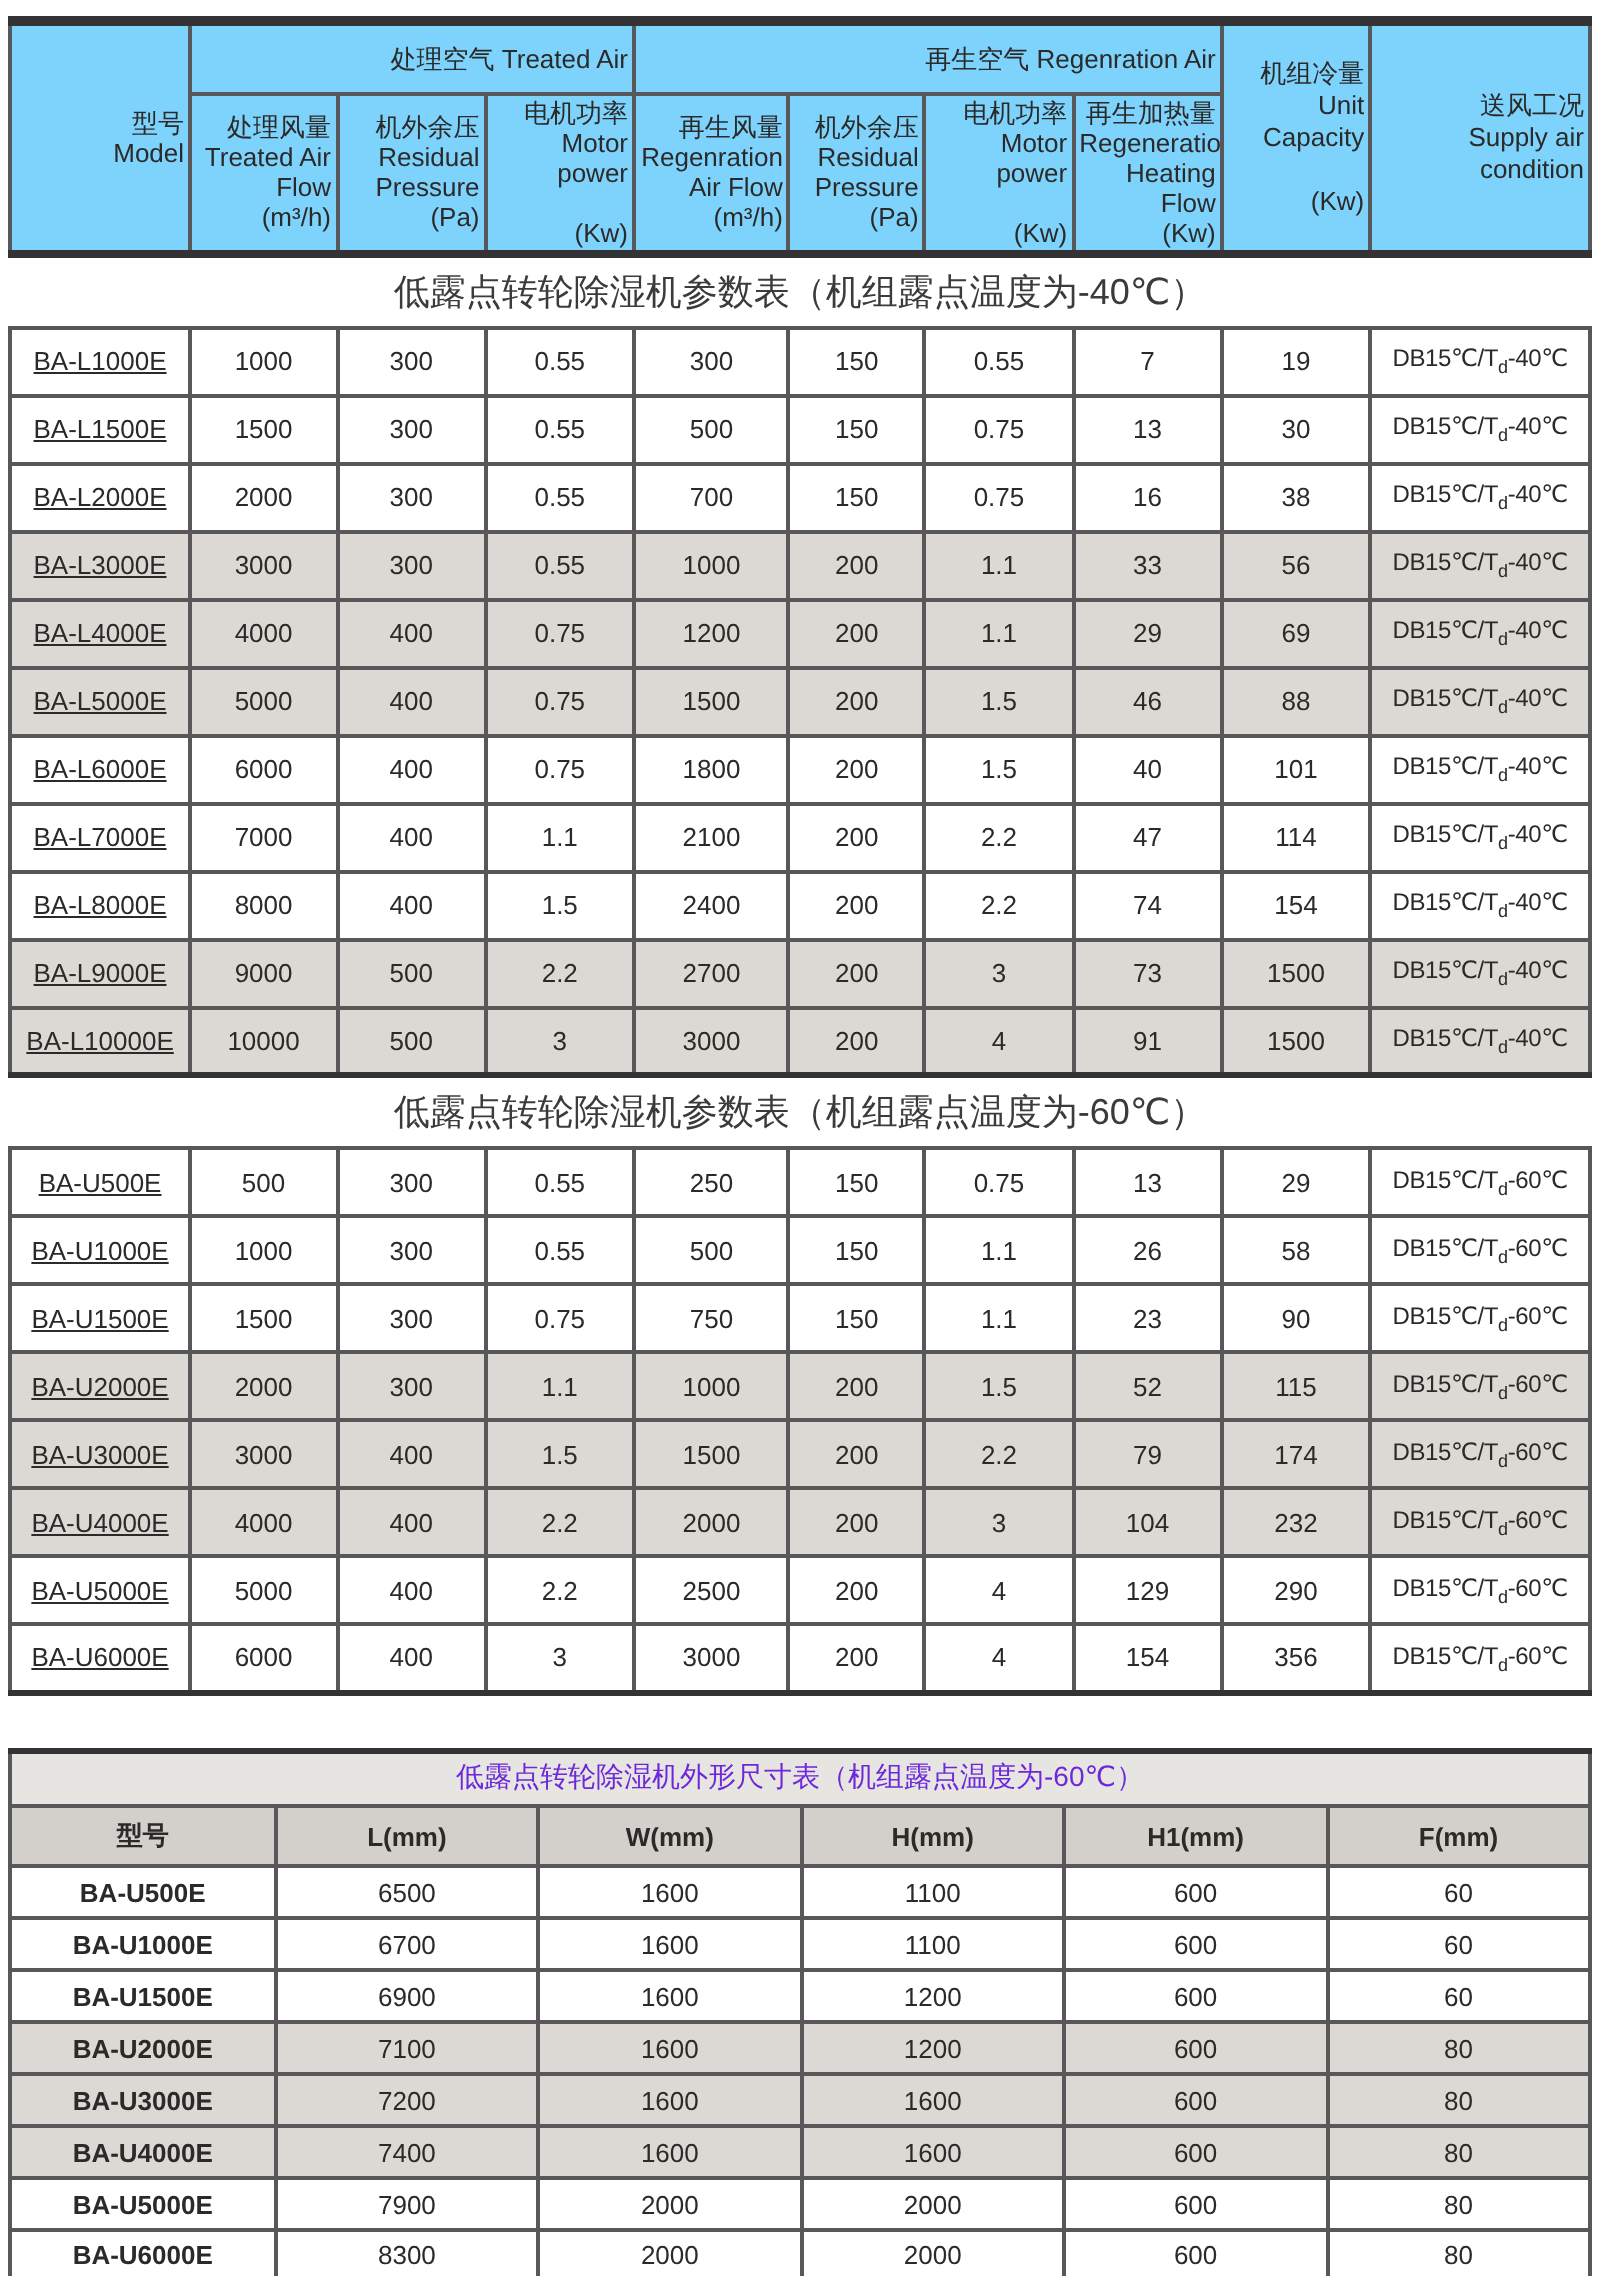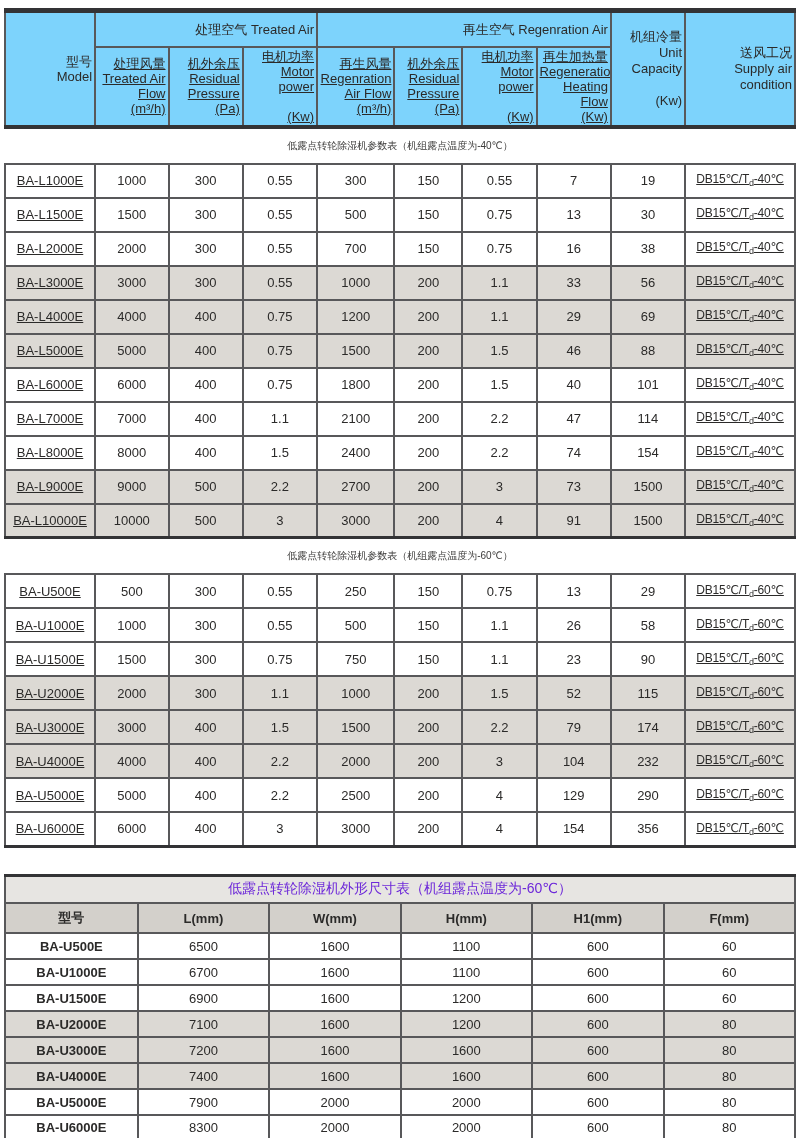--- a/index.html
+++ b/index.html
@@ -30,39 +30,39 @@
   col.c4 { width: 9.8%; }
   col.c5 { width: 8.6%; }
   col.c6 { width: 9.4%; }
   col.c7 { width: 9.4%; }
   col.c8 { width: 9.4%; }
   col.c9 { width: 13.9%; }
 
   #spec-header { border-top: 5px solid #333335; border-bottom: 4px solid #333335; }
   #spec-header th { background: #7dd3fc; white-space: pre-line; line-height: 15px; text-align: right; }
   #spec-header tr.group-row { height: 36px; }
-  #spec-header tr.sub-row { height: 56px; text-decoration: underline; }
+  #spec-header tr.sub-row { height: 56px; }
   #spec-header th.unit-cell, #spec-header th.cond-cell { line-height: 16px; }
 
   .section-title {
     height: 34px;
     display: flex;
     align-items: center;
     justify-content: center;
-    font-size: 10px;
+    font-size: 18px;
     color: #3c3b3a;
     background: #ffffff;
   }
 
   .spec-body { border-bottom: 3px solid #333335; }
   .spec-body tr { height: 34px; background: #ffffff; }
   .spec-body tr.shaded { background: #dcd9d4; }
   .spec-body td { font-size: 13px; }
   .spec-body td:first-child { font-size: 13px; text-decoration: underline; }
-  .spec-body td.cond { font-size: 12px; letter-spacing: -0.2px; text-decoration: underline; }
+  .spec-body td.cond { font-size: 12px; letter-spacing: -0.2px; }
   sub { font-size: 9px; }
 
   .gap { height: 26px; }
 
   
   col.d0 { width: 16.8%; }
   col.dn { width: 16.64%; }
   #dim-table { border-top: 3px solid #333335; border-bottom: 4px solid #333335; }
   #dim-table .dim-title-cell {
     background: #e7e5e2;

